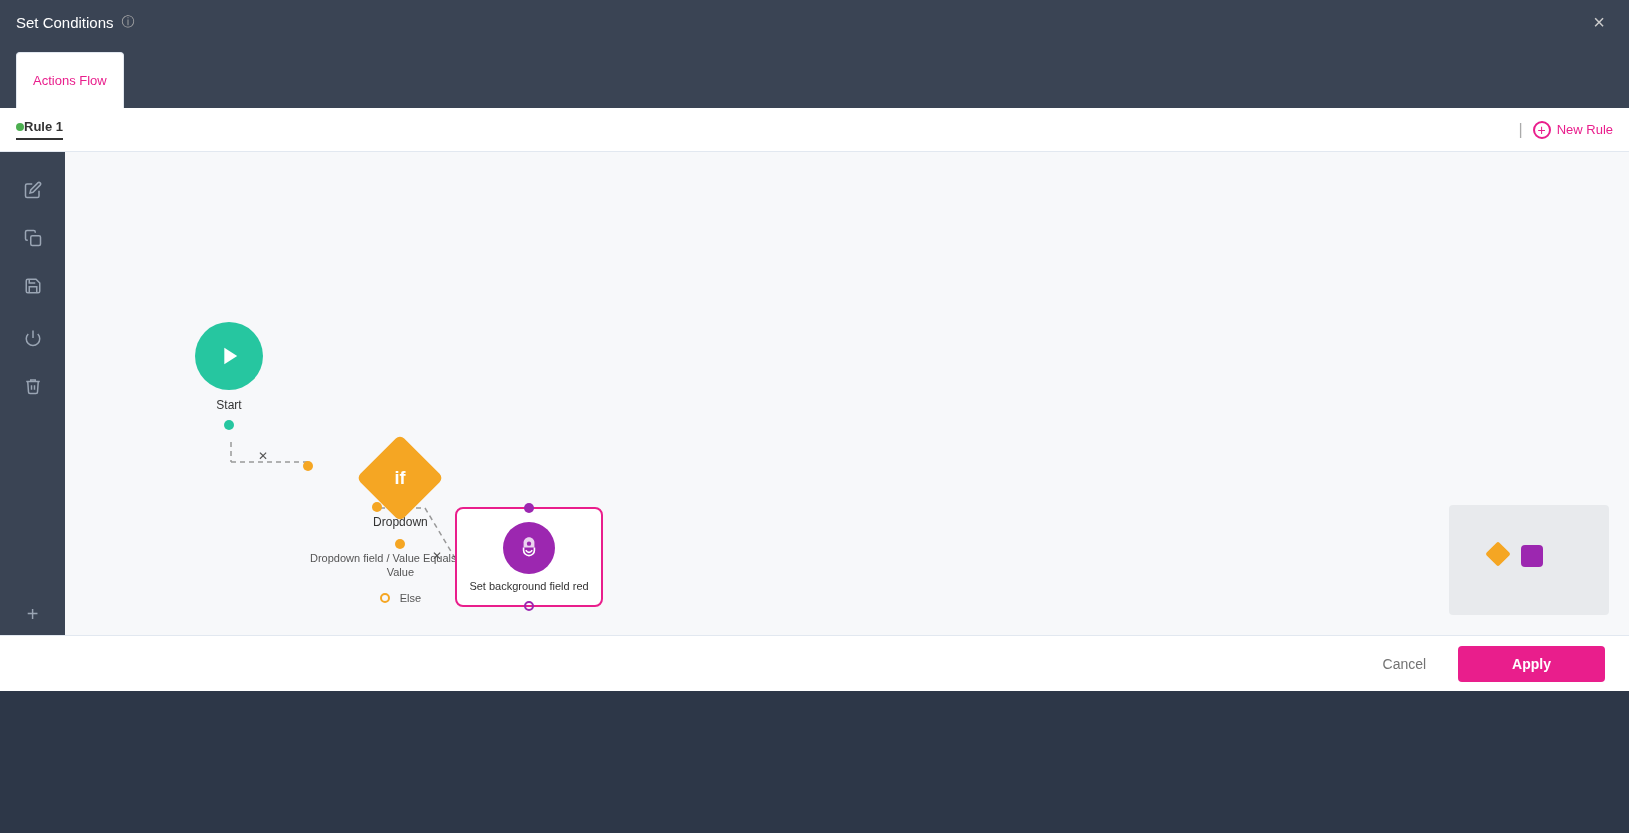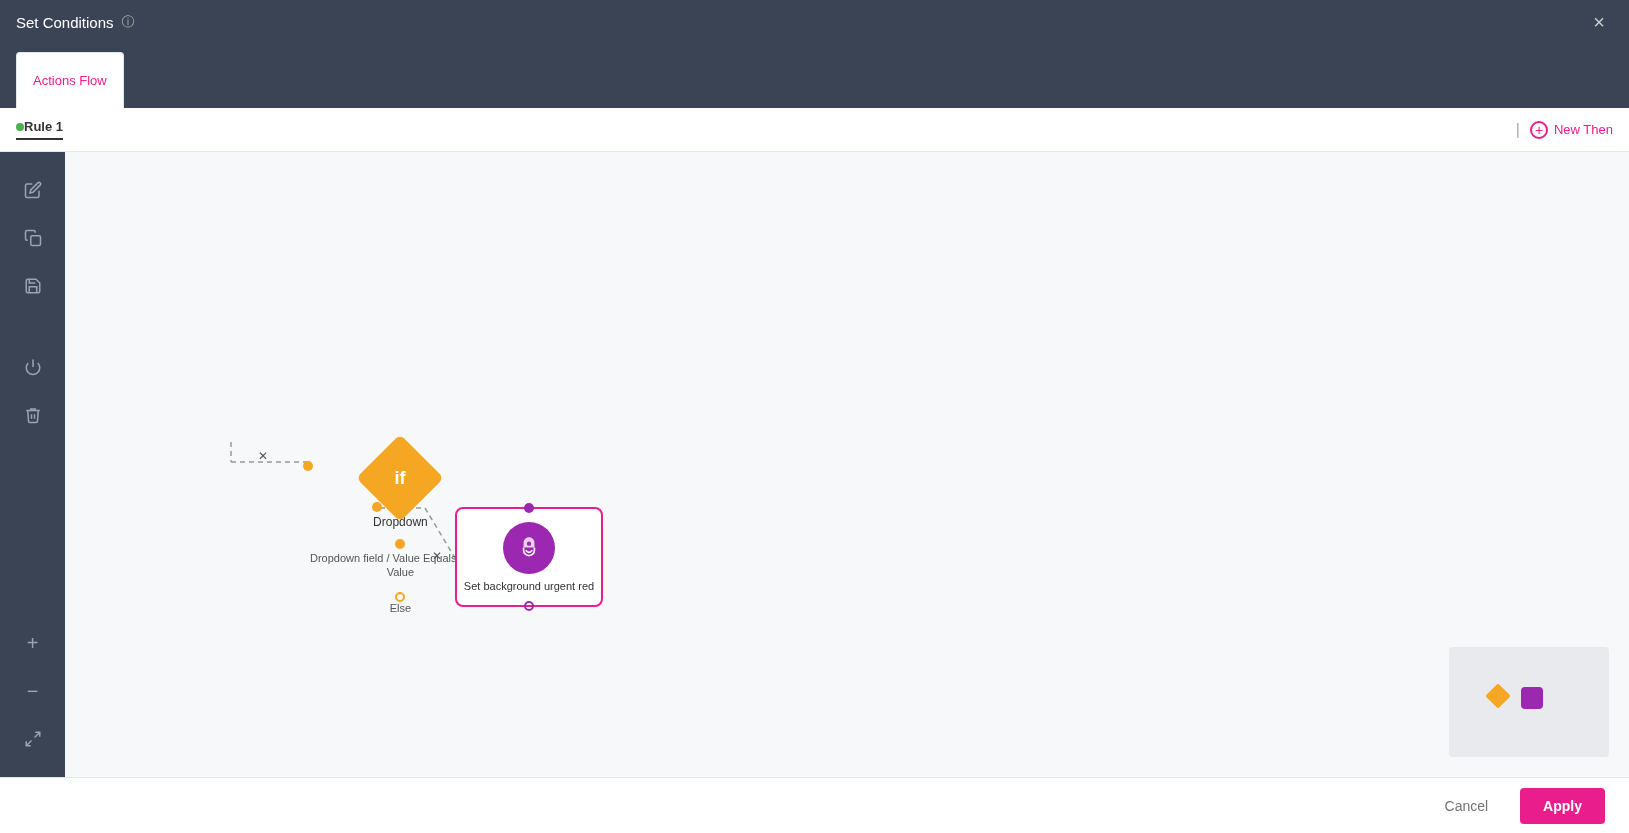--- a/index.html
+++ b/index.html
@@ -1,20 +1,20 @@
 <!DOCTYPE html>
 <html><head>
   <meta charset="utf-8">
   <style>
     * { box-sizing: border-box; margin: 0; padding: 0; }
     body { font-family: -apple-system, BlinkMacSystemFont, 'Segoe UI', sans-serif; background: #2d3748; width: 1629px; height: 833px; overflow: hidden; }
 
     .modal-container {
       width: 1629px;
-      height: 833px;
+      height: 691px;
       background: #fff;
       display: flex;
       flex-direction: column;
       position: relative;
     }
 
     .modal-header {
       background: #3a4454;
       color: #fff;
       padding: 0 16px;
@@ -409,21 +409,21 @@
       padding: 8px 20px;
     }
 
     .apply-btn {
       background: #e91e8c;
       border: none;
       color: #fff;
       font-size: 14px;
       font-weight: 600;
       cursor: pointer;
-      padding: 10px 23px;
+      padding: 10px 54px;
       border-radius: 4px;
     }
   </style>
 </head>
 <body>
 
 <div class="modal-container">
 
   <div class="modal-header">
     <div class="modal-title">
@@ -439,21 +439,21 @@
 
   <div class="rule-bar">
     <div class="rule-tab">
       <div class="rule-dot"></div>
       <span>Rule 1</span>
     </div>
     <div style="display:flex;align-items:center;gap:10px;">
       <span class="divider-icon">|</span>
       <button class="new-rule-btn">
         <div class="plus-circle">+</div>
-        <span>New Then</span>
+        <span>New Rule</span>
       </button>
     </div>
   </div>
 
   <div class="main-area">
 
     <div class="left-toolbar">
       <div class="toolbar-group">
         <button class="toolbar-btn">
           <svg viewBox="0 0 24 24" width="18" height="18" fill="none" stroke="#9aa5b4" stroke-width="2">
@@ -518,58 +518,67 @@
         <line x1="166" y1="310" x2="246" y2="310" stroke="#999" stroke-width="1.5" stroke-dasharray="5,4"></line>
 
         <text x="198" y="308" fill="#555" font-size="12" text-anchor="middle">✕</text>
 
         <line x1="315" y1="356" x2="360" y2="356" stroke="#999" stroke-width="1.5" stroke-dasharray="5,4"></line>
         <line x1="360" y1="356" x2="390" y2="406" stroke="#999" stroke-width="1.5" stroke-dasharray="5,4"></line>
 
         <text x="372" y="408" fill="#555" font-size="12" text-anchor="middle">✕</text>
       </svg>
 
+      <div class="node-start">
+        <div class="start-circle">
+          <svg viewBox="0 0 24 24">
+            <polygon points="8,5 19,12 8,19" fill="white"></polygon>
+          </svg>
+        </div>
+        <span class="node-label">Start</span>
+        <div class="node-connector-bottom"></div>
+      </div>
 
       <div style="position:absolute; top:309px; left:238px; width:10px; height:10px; background:#f5a623; border-radius:50%;"></div>
 
       <div class="node-condition">
         <div class="diamond">
           <div class="diamond-inner">if</div>
         </div>
         <span class="node-label">Dropdown</span>
 
         <div style="display:flex;flex-direction:column;align-items:center;gap:2px;margin-top:4px;">
           <div class="connector-dot-orange"></div>
           <div class="then-label">
             <div>Dropdown field / Value Equals urgent</div>
             <div>Value</div>
           </div>
         </div>
 
-        <div style="display:flex;flex-direction:column;align-items:center;gap:0;margin-top:6px;">
+        <div style="display:flex;flex-direction:row;align-items:center;gap:10px;margin-top:6px;">
           <div class="connector-dot-outline-orange"></div>
           <span class="else-label">Else</span>
         </div>
       </div>
 
       <div style="position:absolute; top:350px; left:307px; width:10px; height:10px; background:#f5a623; border-radius:50%;"></div>
 
       <div class="node-action">
         <div class="action-box">
           <div class="action-connector-top"></div>
           <div class="action-icon-circle">
             <svg viewBox="0 0 24 24">
 
               <path d="M7 11.5V14a5 5 0 0 0 10 0v-2.5" fill="none" stroke="white" stroke-width="1.5"></path>
               <path d="M12 2C9.24 2 7 4.24 7 7v4.5h10V7c0-2.76-2.24-5-5-5z" fill="white" opacity="0.8"></path>
               <circle cx="12" cy="8" r="2" fill="#9c27b0"></circle>
               <path d="M9 14 Q12 18 15 14" fill="none" stroke="white" stroke-width="1.5"></path>
             </svg>
           </div>
-          <span class="action-label">Set background urgent red</span>
+          <span class="action-label">Set background field red</span>
           <div class="action-connector-bottom"></div>
         </div>
       </div>
 
       <div class="minimap">
         <div class="minimap-inner">
           <div class="mini-node-orange"></div>
           <div class="mini-node-purple"></div>
         </div>
       </div>

